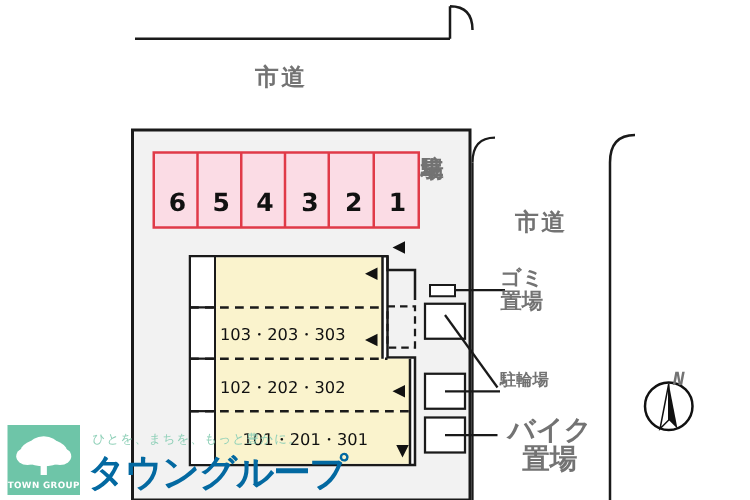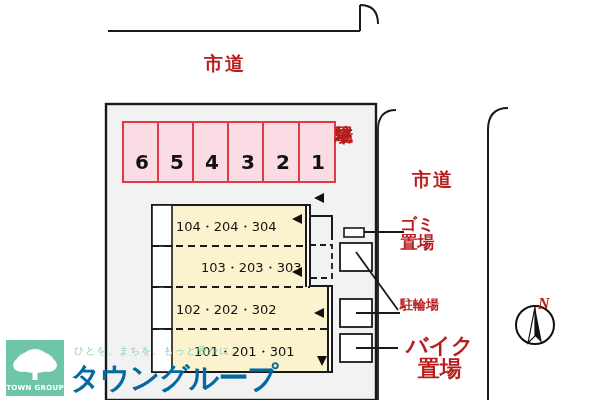--- a/index.html
+++ b/index.html
@@ -22,25 +22,25 @@
     top: 0;
     width: 600px;
     height: 400px;
   }
   .vtext {
     writing-mode: vertical-rl;
     text-orientation: upright;
   }
   .lbl {
     position: absolute;
-    color: #b91c1c;
+    color: #737373;
     font-weight: bold;
     line-height: 1.05;
     white-space: nowrap;
-    font-family: Liberation Serif, serif;
+    font-family: Liberation Mono, monospace;
   }
   
   #road-top-label {
     left: 204px; top: 54px;
     font-size: 19px; letter-spacing: 2px;
   }
   #road-right-label {
     left: 412px; top: 170px;
     font-size: 19px; letter-spacing: 2px;
   }
@@ -238,22 +238,21 @@
 
   <div class="lbl vtext" id="parking-label">駐車場</div>
 
   <div class="stall-num" style="left:125px; top:150px;">6</div>
   <div class="stall-num" style="left:160px; top:150px;">5</div>
   <div class="stall-num" style="left:195px; top:150px;">4</div>
   <div class="stall-num" style="left:231px; top:150px;">3</div>
   <div class="stall-num" style="left:266px; top:150px;">2</div>
   <div class="stall-num" style="left:301px; top:150px;">1</div>
 
-  <div class="unit-label" style="left:176px; top:218px;">104・204・304</div>
-  <div class="unit-label" style="left:176px; top:259px;margin-left:25px;">103・203・303</div>
+  <div class="unit-label" style="left:176px; top:259px;">103・203・303</div>
   <div class="unit-label" style="left:176px; top:301px;">102・202・302</div>
   <div class="unit-label" style="left:194px; top:343px;">101・201・301</div>
 
   <div class="lbl" id="trash-label">
     <div>ゴミ</div>
     <div>置場</div>
   </div>
 
   <div class="lbl" id="bike-label">駐輪場</div>
 

